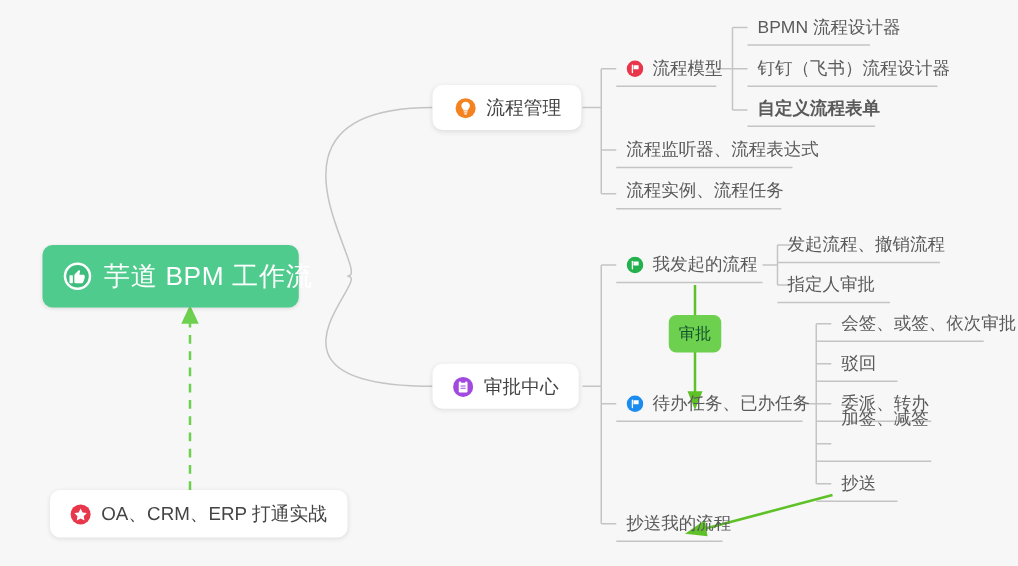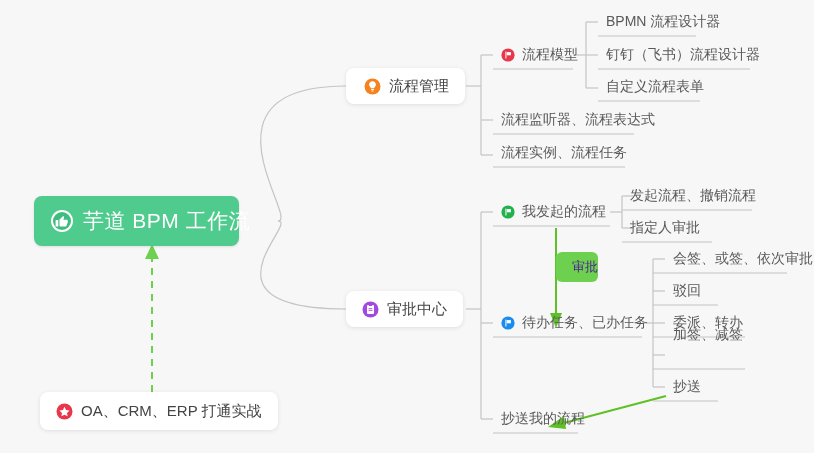--- a/index.html
+++ b/index.html
@@ -39,23 +39,22 @@
   .leaf{
     color:#5a5a5a;font-size:14px;height:30px;padding:0 8px;
     box-sizing:border-box;
   }
   .leaf .lbl{margin-left:7px;}
 
   
   .chip{
     left:535px;top:252px;width:42px;height:30px;
     background:#6ed04f;border-radius:6px;
-    color:#4c1d95;font-size:13px;
-    justify-content:flex-end;
-    margin-left:21px;
+    color:#14532d;font-size:13px;
+    justify-content:center;
   }
 
   
   .ic{flex:0 0 auto;display:inline-flex;align-items:center;justify-content:center;}
   .ic.big{width:24px;height:24px;}
   .ic.sm{width:17px;height:17px;}
   .ic.xs{width:14px;height:14px;}
 </style>
 </head>
 <body>
@@ -165,21 +164,21 @@
     </span>
     <span class="lbl">流程模型</span>
   </div>
 
   <div class="node leaf" style="left:598px;top:7px;">
     <span class="lbl" style="margin-left:0">BPMN 流程设计器</span>
   </div>
   <div class="node leaf" style="left:598px;top:40px;">
     <span class="lbl" style="margin-left:0">钉钉（飞书）流程设计器</span>
   </div>
-  <div class="node leaf" style="left:598px;top:72px;">
+  <div class="node leaf" style="left:598px;top:72px;font-weight:bold;">
     <span class="lbl" style="margin-left:0">自定义流程表单</span>
   </div>
 
   <div class="node leaf" style="left:493px;top:105px;">
     <span class="lbl" style="margin-left:0">流程监听器、流程表达式</span>
   </div>
   <div class="node leaf" style="left:493px;top:138px;justify-content:flex-end;">
     <span class="lbl" style="margin-left:0">流程实例、流程任务</span>
   </div>
 

